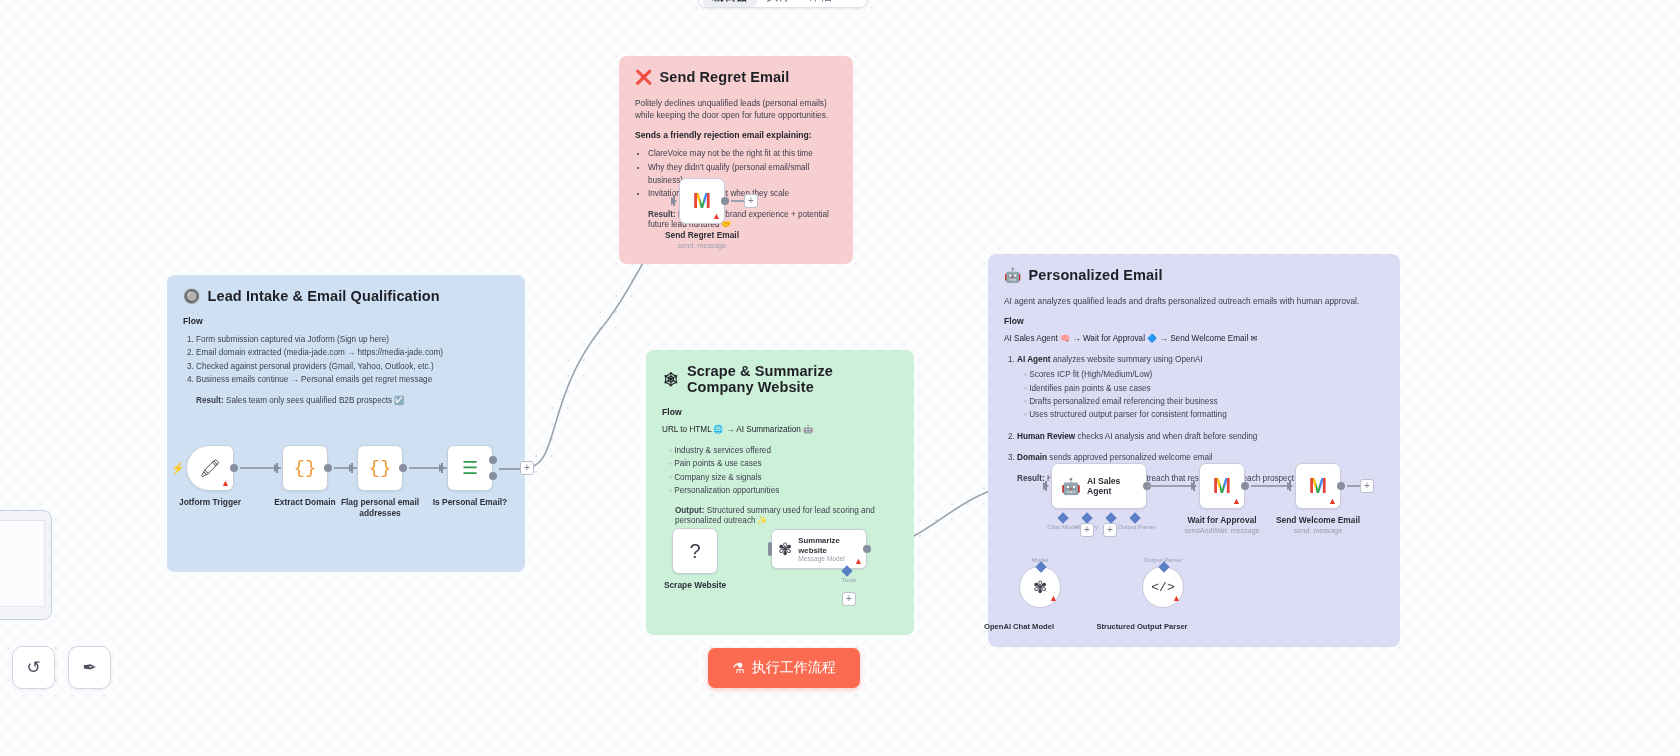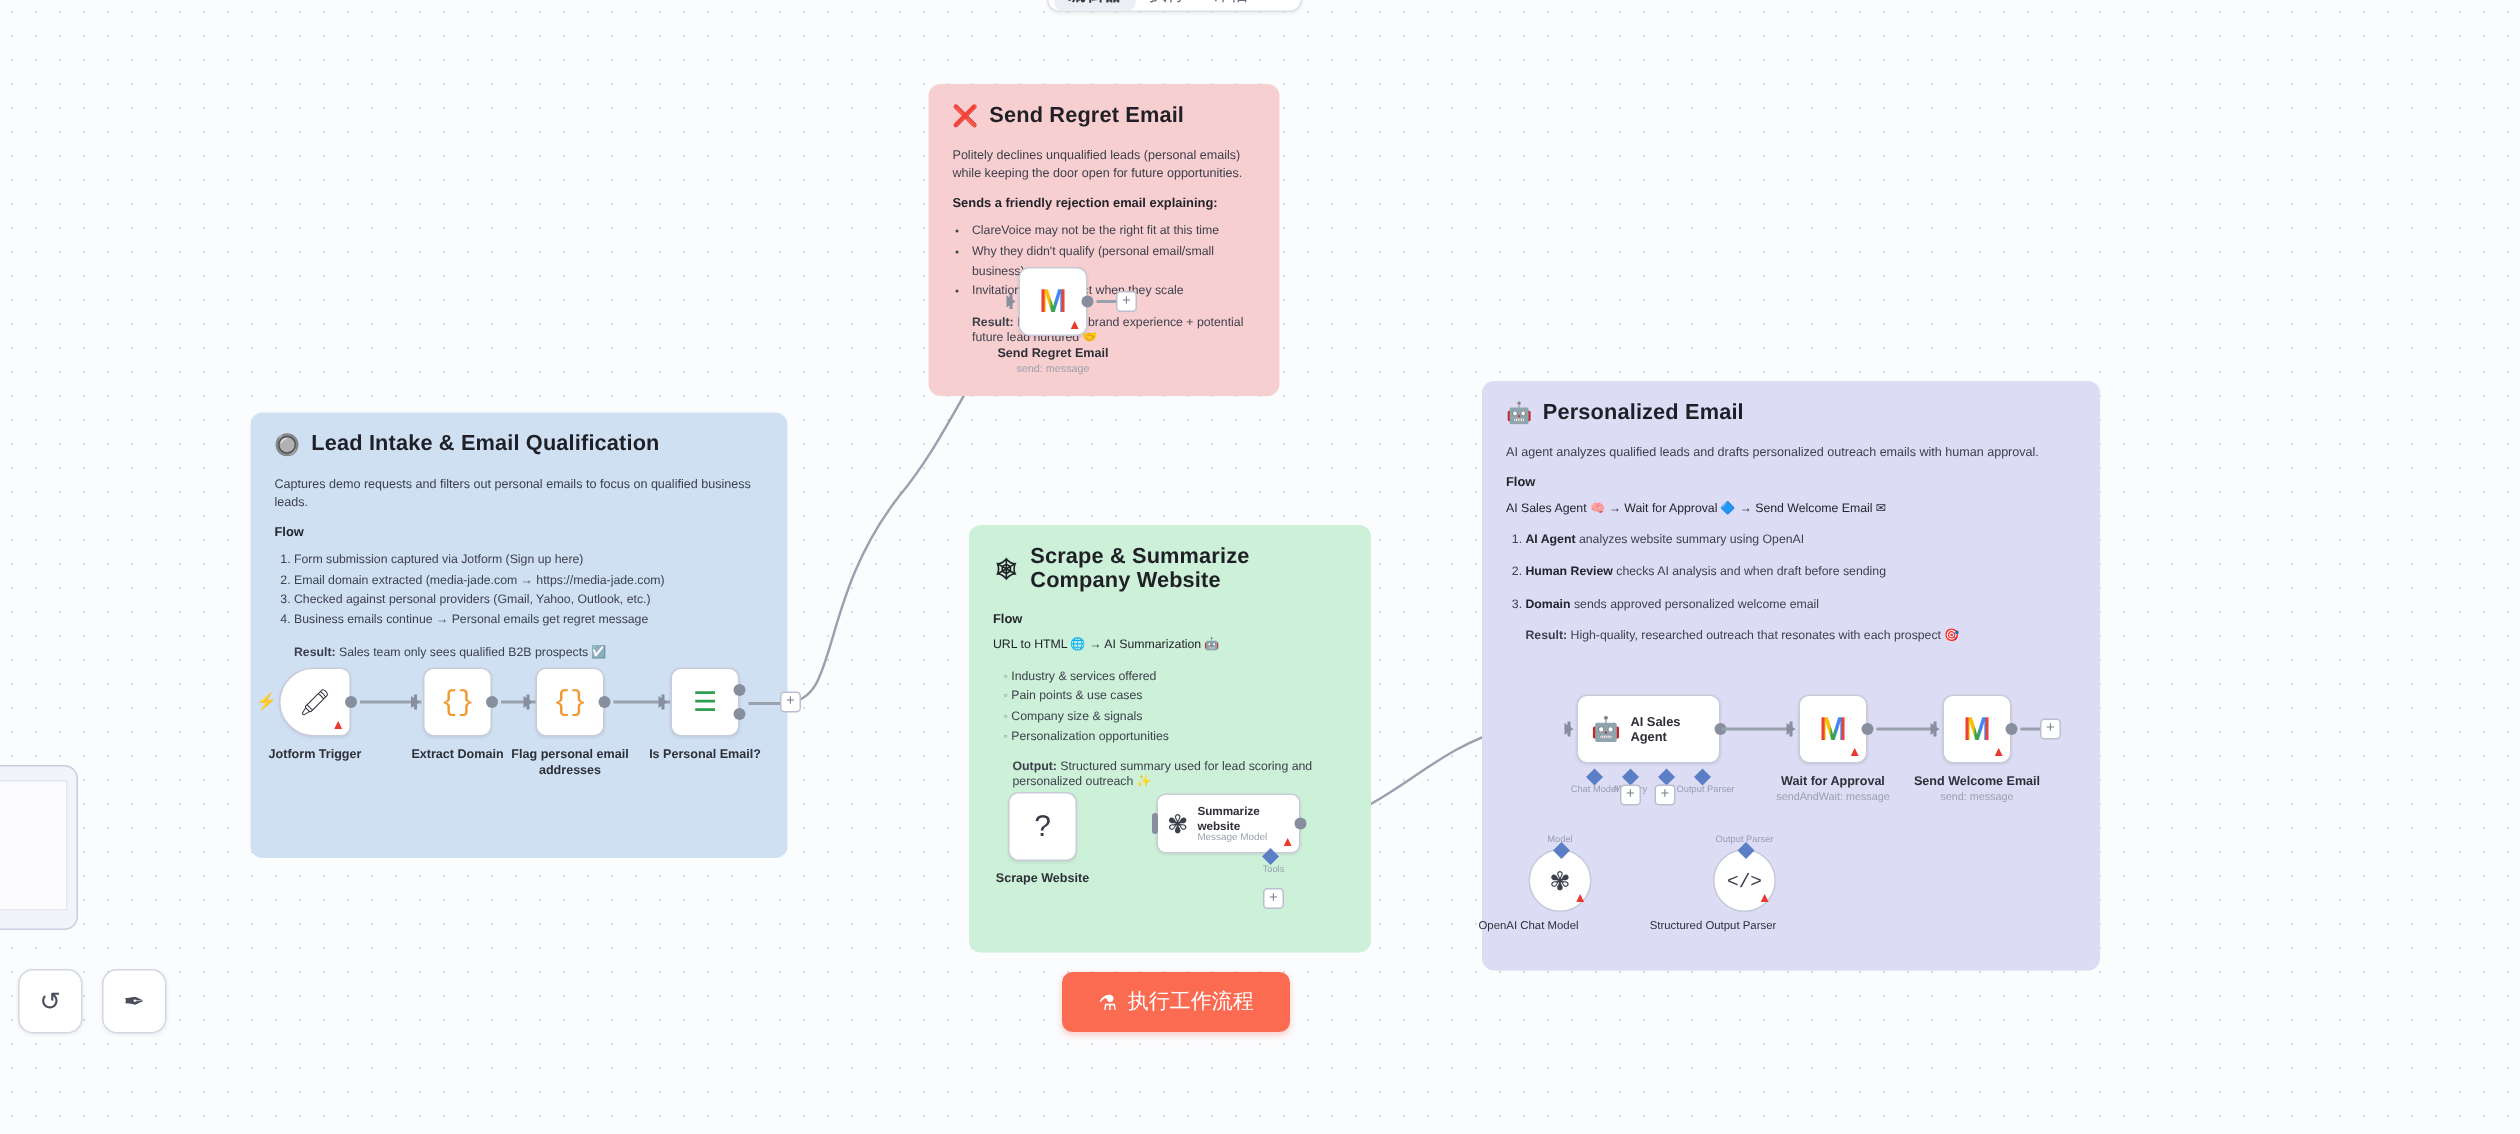--- a/index.html
+++ b/index.html
@@ -130,23 +130,23 @@
     position: absolute; font-size: 6.2px; color: #98a0b2; white-space: nowrap;
     transform: translateX(-50%);
   }
   .sub-node {
     position: absolute; width: 42px; height: 42px; border-radius: 50%;
     background: #fff; border: 1px solid #c4cada;
     display: flex; align-items: center; justify-content: center;
   }
   .sub-node .port-diamond { top: -4px; left: 17px; }
   .sub-label {
-    position: absolute; top: 46px; left: 50%; transform: translateX(-50%);
+    position: absolute; top: 56px; left: 50%; transform: translateX(-50%);
     width: 110px; text-align: center; font-size: 7.6px; color: #2e3039;
-    font-weight: 400; line-height: 1.25;
+    font-weight: 700; line-height: 1.25;
   }
 
   
   .sum-box {
     width: 96px; height: 40px; background: #fff;
     border: 1px solid #c7ccd8; border-radius: 6px;
     display: flex; align-items: center; gap: 6px; padding: 0 6px;
     position: relative; box-shadow: 0 1px 2px rgba(20,25,40,.08);
   }
   .sum-box .t1 { font-size: 7.8px; font-weight: 600; color: #2e3039; line-height: 1.2; }
@@ -234,21 +234,20 @@
     <div class="node-sub" style="top:63px;">send: message</div>
   </div>
   <div class="connector" style="left:731px; top:200px; width:14px;"></div>
   <div class="plus-box" style="left:744px; top:194px;">+</div>
 
   <div class="sticky" id="note-lead">
     <h2>
       <span class="emo">🔘</span>
       <span>Lead Intake &amp; Email Qualification</span>
     </h2>
-    <p>Captures demo requests and filters out personal emails to focus on qualified business leads.</p>
     <div class="sec">Flow</div>
     <ol>
       <li>Form submission captured via Jotform (Sign up here)</li>
       <li>Email domain extracted (media-jade.com → https://media-jade.com)</li>
       <li>Checked against personal providers (Gmail, Yahoo, Outlook, etc.)</li>
       <li>Business emails continue → Personal emails get regret message</li>
     </ol>
     <div class="result">
       <span style="font-weight:700">Result:</span><span> Sales team only sees qualified B2B prospects ☑️</span>
     </div>
@@ -342,20 +341,26 @@
     <h2>
       <span class="emo">🤖</span>
       <span>Personalized Email</span>
     </h2>
     <p>AI agent analyzes qualified leads and drafts personalized outreach emails with human approval.</p>
     <div class="sec">Flow</div>
     <div class="flowline">AI Sales Agent 🧠 → Wait for Approval 🔷 → Send Welcome Email ✉</div>
     <ol>
       <li>
         <b>AI Agent</b><span> analyzes website summary using OpenAI</span>
+        <ul class="sub" style="margin-top:2px;">
+          <li>Scores ICP fit (High/Medium/Low)</li>
+          <li>Identifies pain points &amp; use cases</li>
+          <li>Drafts personalized email referencing their business</li>
+          <li>Uses structured output parser for consistent formatting</li>
+        </ul>
       </li>
       <li style="margin-top:8px;">
         <b>Human Review</b><span> checks AI analysis and when draft before sending</span>
       </li>
       <li style="margin-top:8px;">
         <b>Domain</b><span> sends approved personalized welcome email</span>
       </li>
     </ol>
     <div class="result">
       <span style="font-weight:700">Result:</span><span> High-quality, researched outreach that resonates with each prospect 🎯</span>

